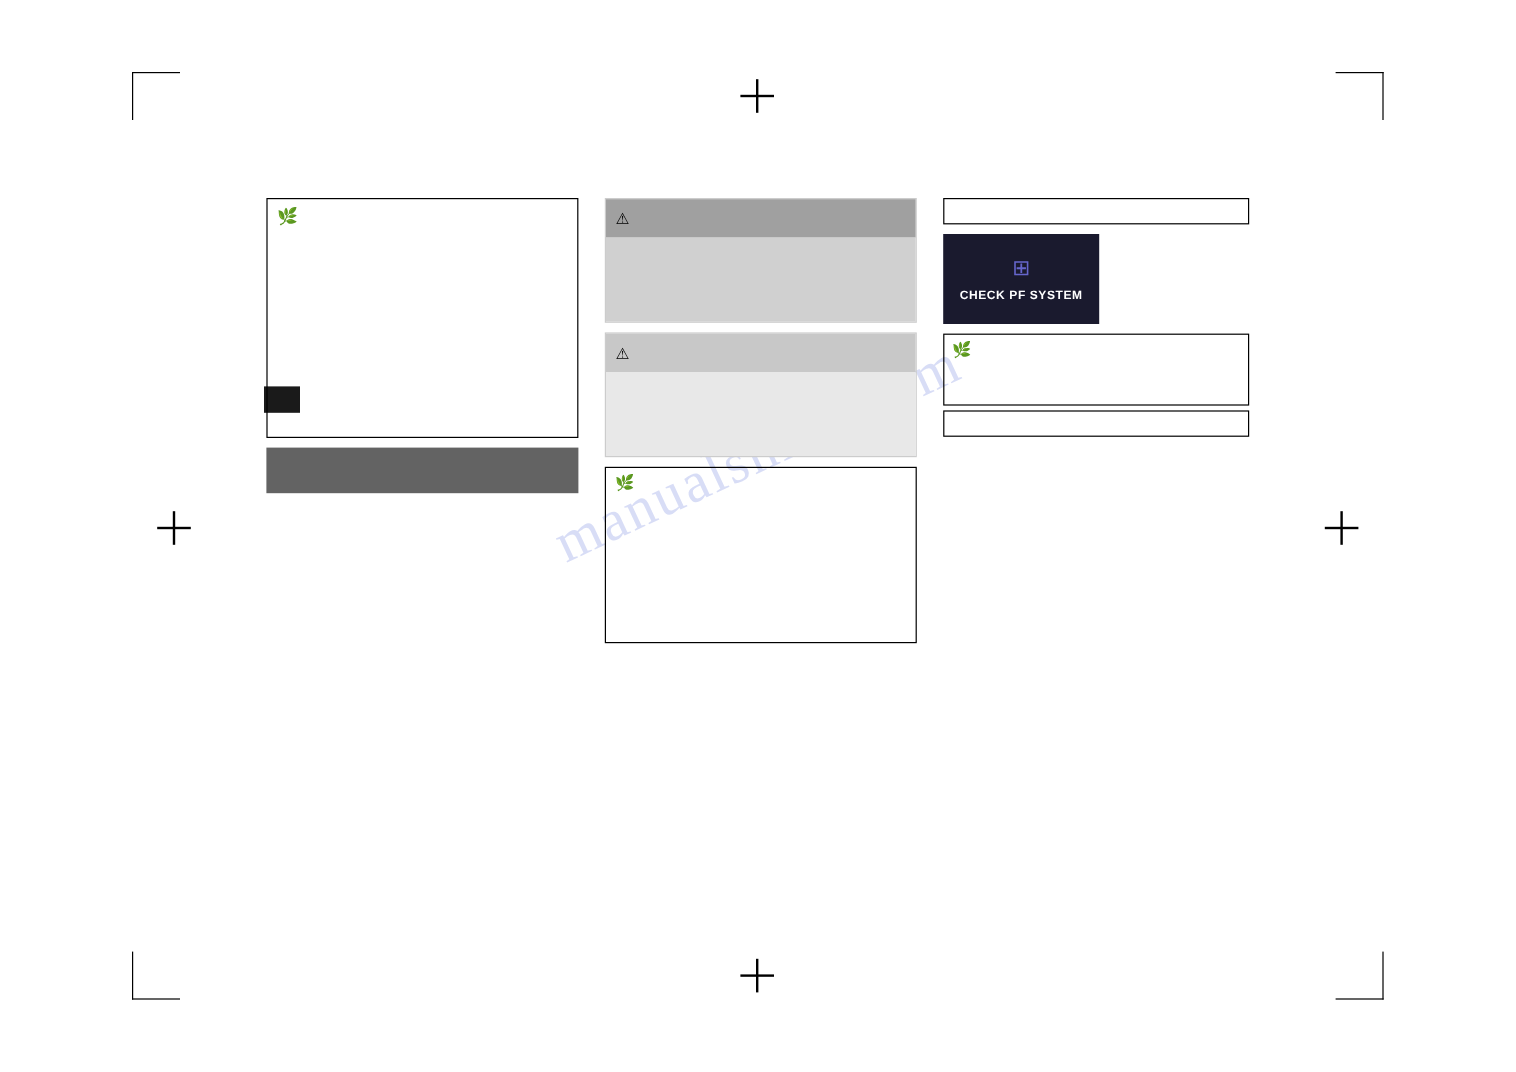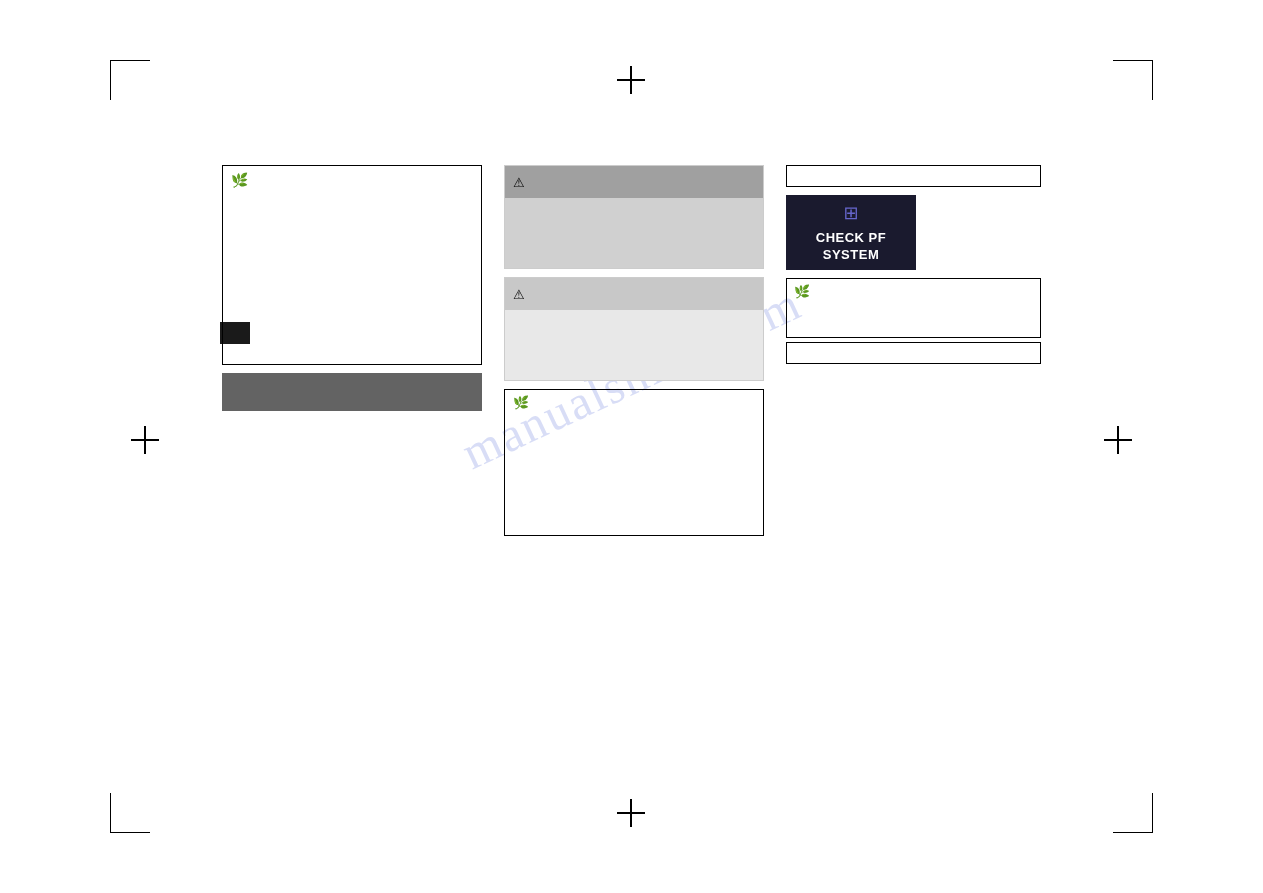--- a/index.html
+++ b/index.html
@@ -232,26 +232,25 @@
       position: relative;
       margin-top: 2px;
     }
 
     .check-pf-button .btn-icon {
       font-size: 20px;
       color: #5555cc;
     }
 
     .check-pf-button .btn-text {
-      font-size: 13px;
+      font-size: 10px;
       font-weight: bold;
       color: #ffffff;
       letter-spacing: 0.5px;
       line-height: 1.3;
-      text-align: center;
     }
 
     
     .small-box-icon {
       border: 1.5px solid #000;
       height: 60px;
       position: relative;
       margin-bottom: 4px;
     }
 

